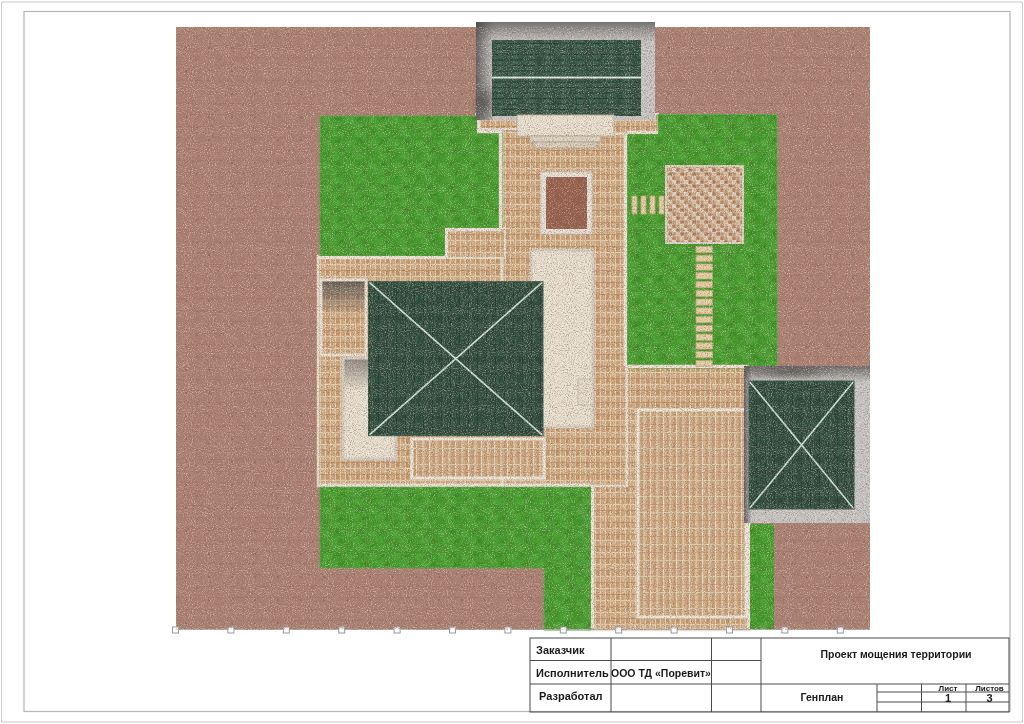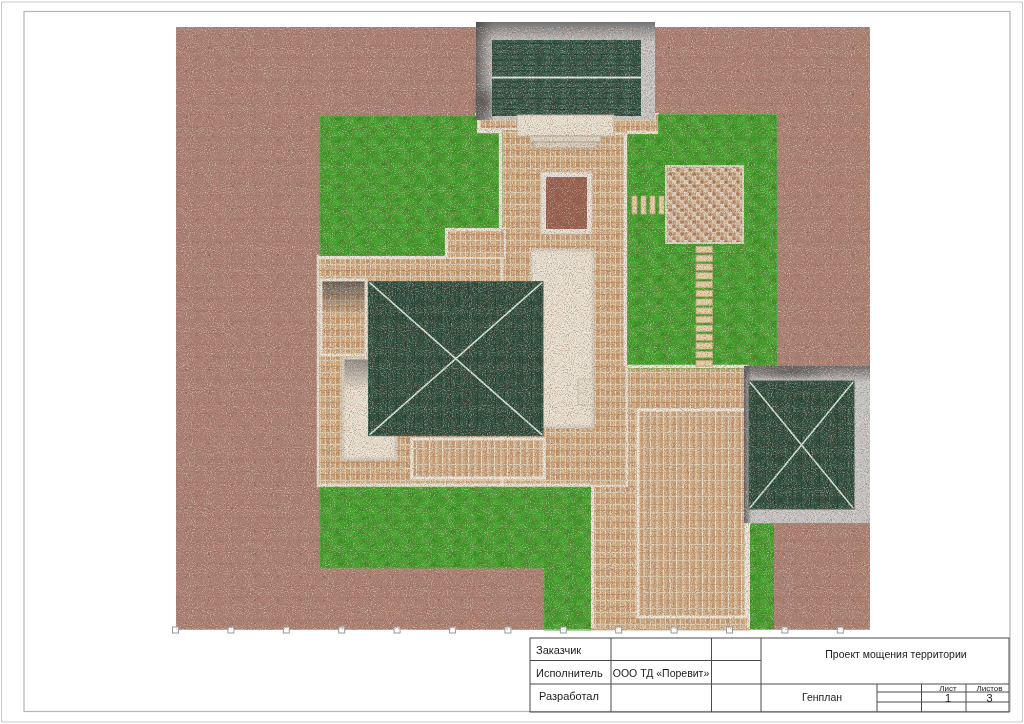--- a/index.html
+++ b/index.html
@@ -1,16 +1,16 @@
 <!DOCTYPE html>
 <html><head>
 <meta charset="utf-8">
 <style>
 html,body{margin:0;padding:0;background:#fff;}
-#page{position:relative;width:1024px;height:724px;background:#fff;font-family:"Liberation Sans",sans-serif;}
+#page{position:relative;width:1024px;height:724px;background:#fff;font-family:"Liberation Sans",sans-serif;font-weight:bold;}
 svg{display:block;}
 </style>
 </head>
 <body>
 <div id="page">
 <svg width="1024" height="724" viewBox="0 0 1024 724">
 <defs>
 
 <pattern id="mauve" width="23" height="23" patternUnits="userSpaceOnUse">
   <rect width="23" height="23" fill="#aa7f72"></rect>

